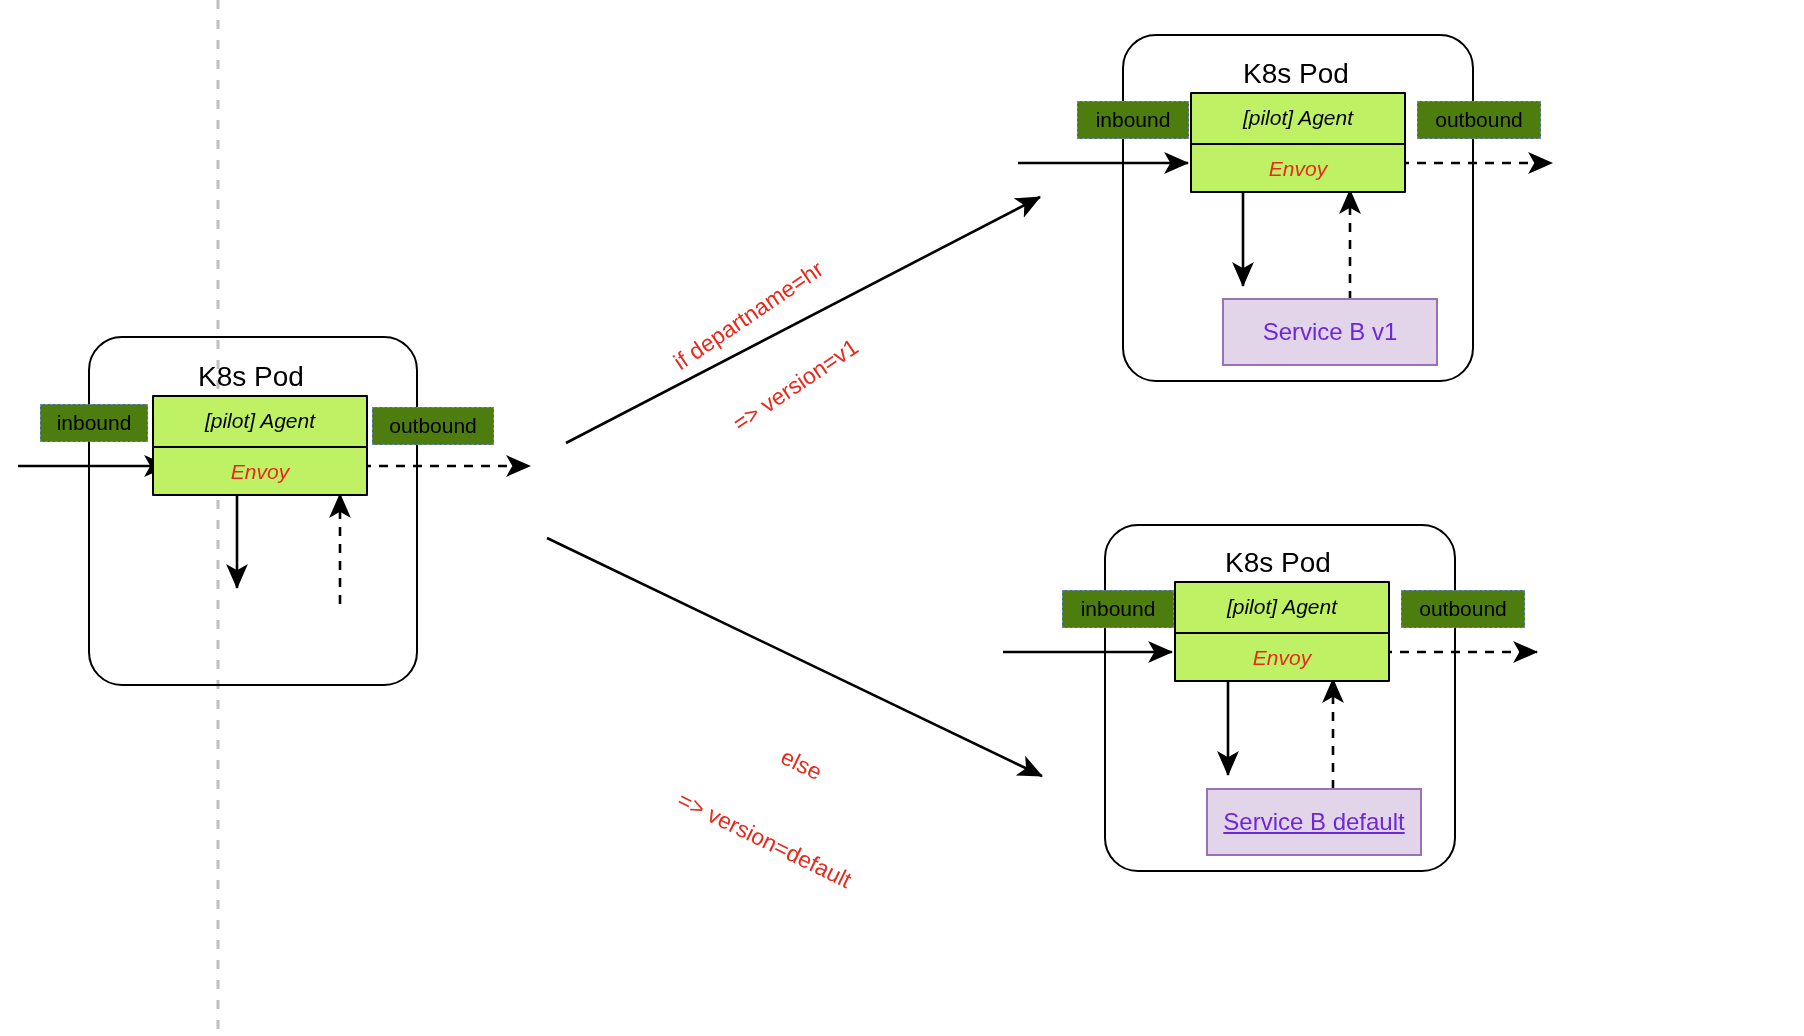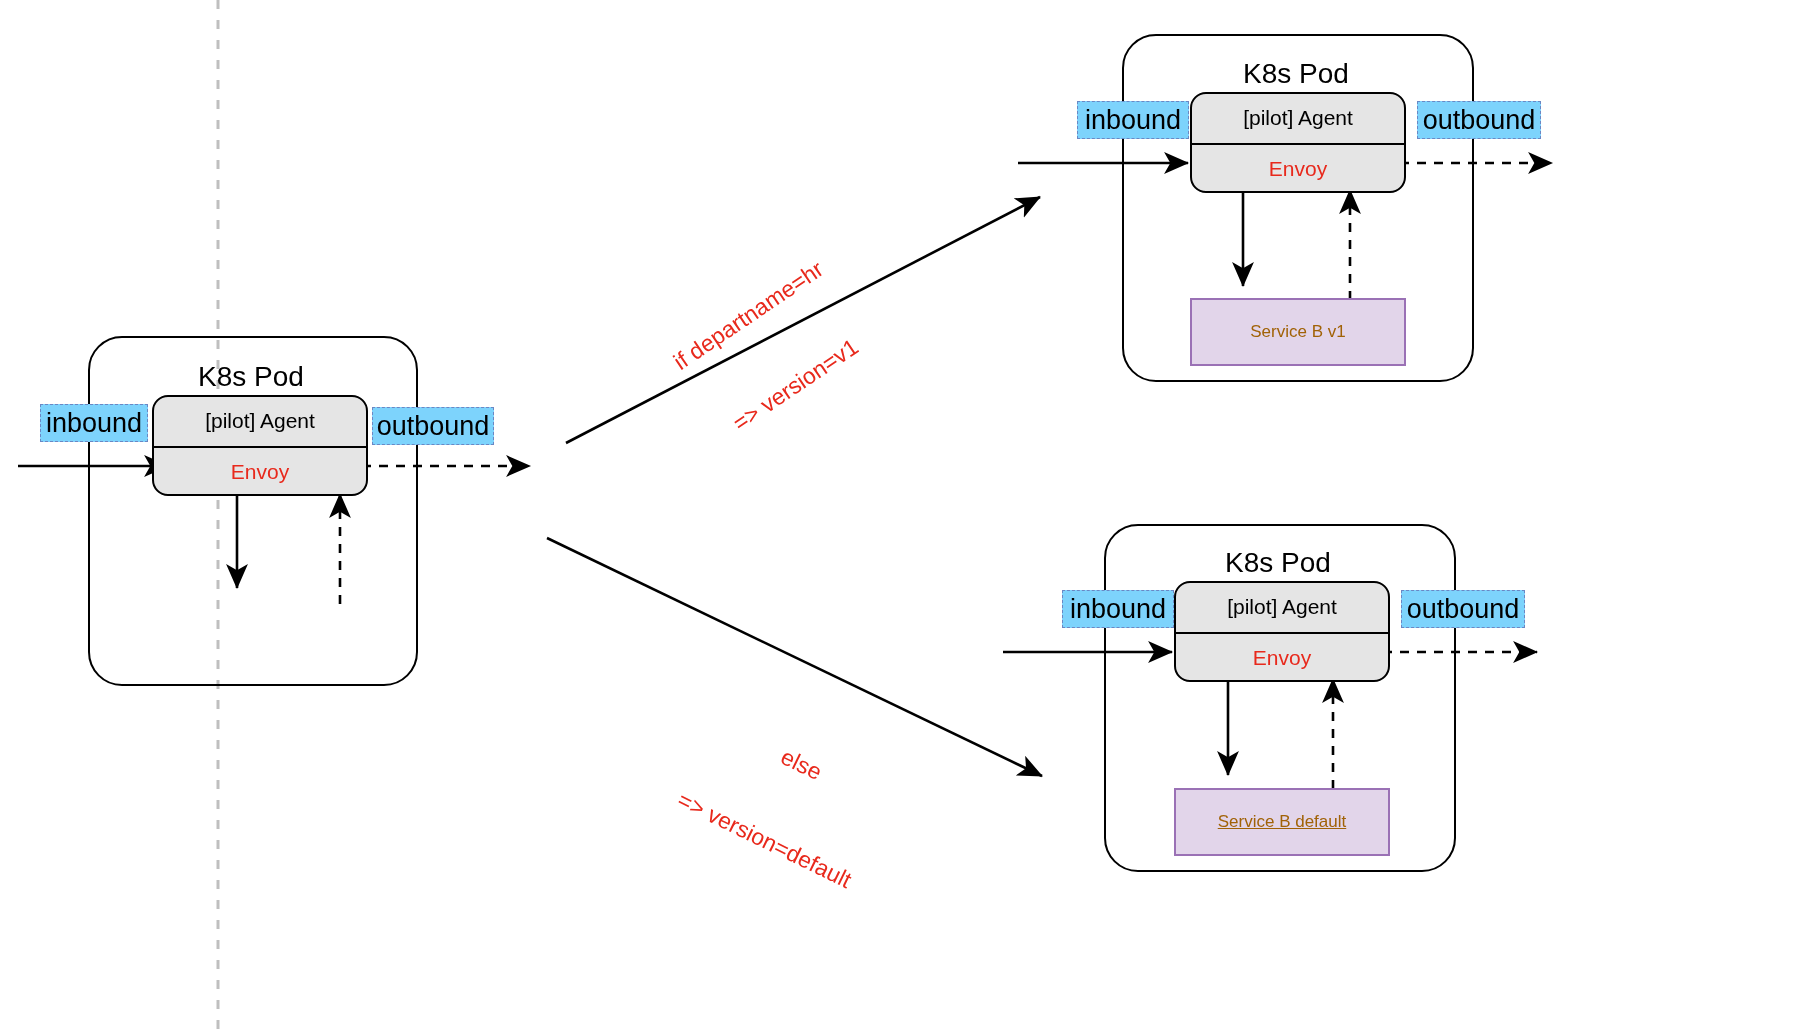--- a/index.html
+++ b/index.html
@@ -5,33 +5,33 @@
   html,body{margin:0;padding:0;background:#ffffff;}
   body{width:1804px;height:1036px;position:relative;overflow:hidden;
        font-family:"Liberation Sans","DejaVu Sans",sans-serif;}
   #canvas{position:absolute;inset:0;width:1804px;height:1036px;}
   svg#wires{position:absolute;left:0;top:0;width:1804px;height:1036px;}
 
   .pod{position:absolute;border:2.5px solid #000;border-radius:34px;background:transparent;}
   .pod-title{position:absolute;font-size:28px;color:#000;white-space:nowrap;
              text-align:center;}
 
-  .sidecar{position:absolute;border:2.5px solid #000;border-radius:16px;background:#e5e5e5;}
+  .sidecar{position:absolute;border:2.5px solid #000;border-radius:1px;background:#bef264;font-style:italic;}
   .sidecar .row{height:50%;display:flex;align-items:center;justify-content:center;
                 font-size:21px;color:#000;white-space:nowrap;}
   .sidecar .row.top{border-bottom:2.5px solid #000;}
   .sidecar .row.bottom{color:#e8291c;}
 
-  .port{position:absolute;background:#7dd3fc;border:1.6px dashed #6b87c4;
+  .port{position:absolute;background:#4d7c0f;border:1.6px dashed #6b87c4;
         display:flex;align-items:center;justify-content:center;
-        font-size:27px;color:#000;white-space:nowrap;}
+        font-size:21px;color:#000;white-space:nowrap;}
 
   .svc{position:absolute;background:#e2d5ea;border:2.5px solid #9a71b5;
        display:flex;align-items:center;justify-content:center;
-       font-size:17px;color:#a16207;white-space:nowrap;}
+       font-size:24px;color:#6d28d9;white-space:nowrap;margin-left:32px;}
 
   .anno{position:absolute;color:#e8291c;font-size:23px;line-height:1.22;
         white-space:pre;text-align:center;}
   .anno.up{transform:rotate(-34deg);transform-origin:50% 50%;}
   .anno.down{transform:rotate(26deg);transform-origin:50% 50%;}
 </style>
 </head>
 <body>
 
 <div id="canvas">

